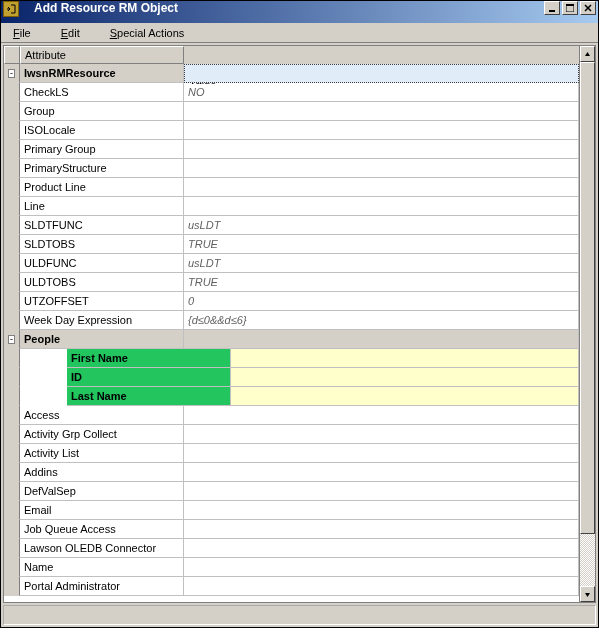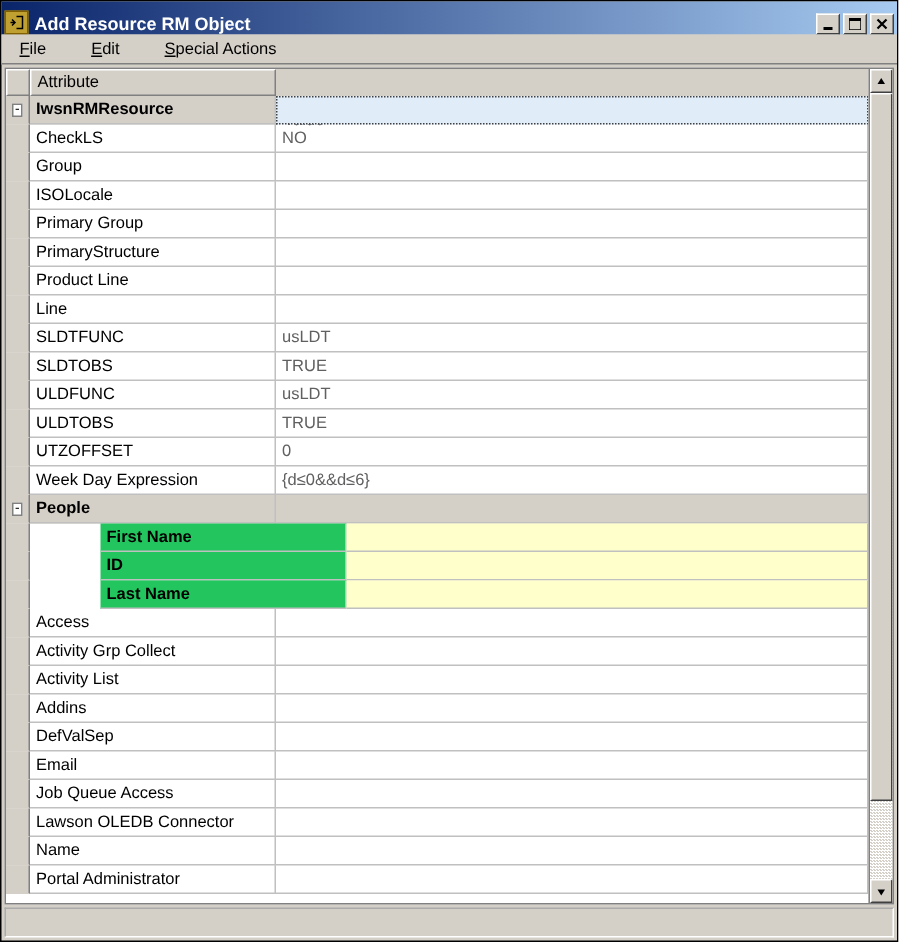--- a/index.html
+++ b/index.html
@@ -1,18 +1,18 @@
 <!DOCTYPE html>
 <html><head>
 <meta charset="utf-8">
 <style>
   * { box-sizing: border-box; margin: 0; padding: 0; }
   html, body { width: 599px; height: 628px; font-family: Tahoma, Arial, sans-serif; font-size: 11px; overflow: hidden; }
   .window { width: 599px; height: 628px; border: 1px solid #000; background: #d4d0c8; display: flex; flex-direction: column; }
-  .titlebar { height: 22px; background: linear-gradient(to right, #0a246a, #a6caf0); display: flex; align-items: flex-end; padding: 0 2px; }
+  .titlebar { height: 22px; background: linear-gradient(to right, #0a246a, #a6caf0); display: flex; align-items: flex-start; padding: 0 2px; gap: 11px; }
   .titlebar-icon { width: 16px; height: 16px; background: #c0a030; border: 1px solid #806000; margin-right: 4px; display:flex; align-items:center; justify-content:center;}
   .titlebar-icon svg { width:10px; height:10px; }
   .titlebar-title { color: #fff; font-weight: bold; flex: 1; font-size: 12px; }
   .titlebar-buttons { display: flex; gap: 2px; }
   .tbtn { width: 16px; height: 14px; background: #d4d0c8; border: 1px solid #fff; border-right-color:#404040; border-bottom-color:#404040; font-family: Arial; font-size: 10px; line-height: 10px; text-align: center; cursor: default; display:flex; align-items:center; justify-content:center; }
   .tbtn svg { width:8px; height:8px; }
   .menubar { height: 20px; background: #d4d0c8; display: flex; align-items: center; padding: 2px 6px; border-bottom: 1px solid #808080; gap: 18px; }
   .menuitem { padding: 1px 6px; cursor: default; }
   .menuitem .ul { text-decoration: underline; }
   .content { flex: 1; display: flex; flex-direction: column; border: 1px solid #808080; margin: 2px; background: #fff; overflow: hidden; }
@@ -27,21 +27,21 @@
   .row { display: flex; height: 19px; }
   .cell { border-right: 1px solid #c0c0c0; border-bottom: 1px solid #c0c0c0; padding: 1px 4px; display:flex; align-items:center; overflow:hidden; white-space:nowrap; }
   .cell.toggle { width: 16px; justify-content:center; background:#d4d0c8; border-right:1px solid #808080; border-bottom:1px solid #d4d0c8;}
   .cell.attr { width: 164px; }
   .cell.val { flex: 1; }
   .toggle-box { width: 9px; height: 9px; border: 1px solid #808080; background: #fff; font-size: 9px; line-height: 7px; text-align: center; font-family: monospace; cursor:pointer; }
   .row.section .cell.attr, .row.section .cell.val { background: #d4d0c8; font-weight: bold; }
   .row.section.first .cell.val { background: #e0ecf8; border:1px dotted #404040; }
   .row.yellow .cell.attr { background: #22c55e; font-weight: bold; margin-left: 47px; }
   .row.yellow .cell.val { background: #ffffcc; }
-  .italic { color: #606060; }
+  .italic { font-style: italic; color: #606060; }
   .scrollbar { width: 16px; background: #d4d0c8; border-left:1px solid #808080; display:flex; flex-direction:column; }
   .sbtn { height: 16px; background: #d4d0c8; border: 1px solid; border-color:#fff #404040 #404040 #fff; display:flex; align-items:center; justify-content:center; cursor:default;}
   .sbtn svg { width:7px; height:7px; }
   .strack { flex:1; background: repeating-conic-gradient(#d4d0c8 0% 25%, #fff 0% 50%) 0 0/2px 2px; position:relative;}
   .sthumb { position:absolute; left:0; right:0; top:0; height:90%; background:#d4d0c8; border:1px solid; border-color:#fff #404040 #404040 #fff;}
   .statusbar { height: 20px; background: #d4d0c8; border-top: 1px solid #fff; margin:0 2px 2px 2px; border:1px inset #fff; }
 </style>
 </head>
 <body>
 

